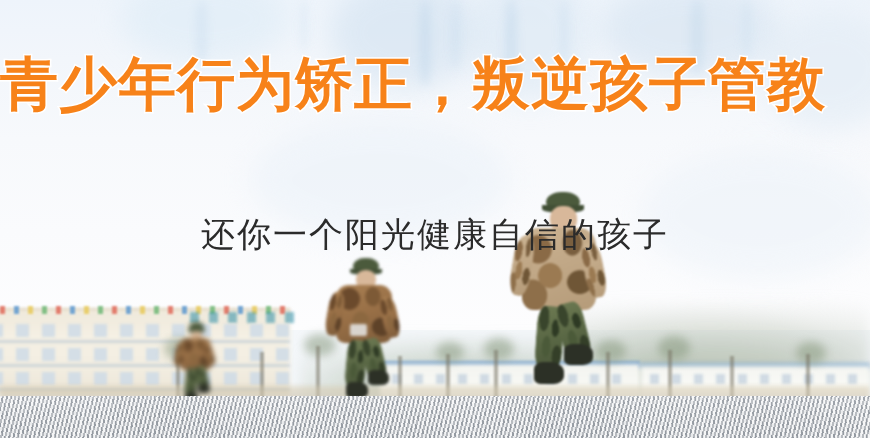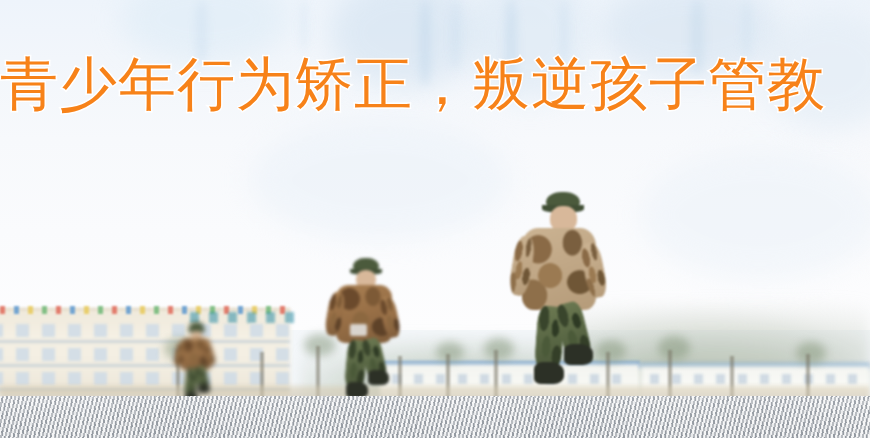--- a/index.html
+++ b/index.html
@@ -196,21 +196,21 @@
       radial-gradient(ellipse at 44% 62%,#8c6840 0 18%,transparent 19%),
       radial-gradient(ellipse at 82% 72%,#5e4228 0 15%,transparent 16%),
       linear-gradient(160deg,#a87f52 0%,#986f46 50%,#7e5c3a 100%);
   }
 
   
   .headline{
     position:absolute;left:0;top:52px;width:748px;
     text-align:center;
     font-size:58px;line-height:64px;
-    font-weight:normal;
+    font-weight:bold;
     letter-spacing:1px;
     color:#F78219;
     -webkit-text-stroke:3px #ffffff;
     paint-order:stroke fill;
     white-space:nowrap;
   }
 
   .pill{
     position:absolute;left:150px;top:136px;
     width:577px;height:59px;
@@ -341,14 +341,15 @@
       <div class="boot" style="left:22px;top:170px;width:30px;height:22px;"></div>
       <div class="boot" style="left:52px;top:152px;width:29px;height:21px;"></div>
     </div>
 
     <div class="ground"></div>
   </div>
 
   <div class="headline">青少年行为矫正，叛逆孩子管教</div>
 
 
+  <div class="subline">还你一个阳光健康自信的孩子</div>
 
 </div>
 
 </body></html>

